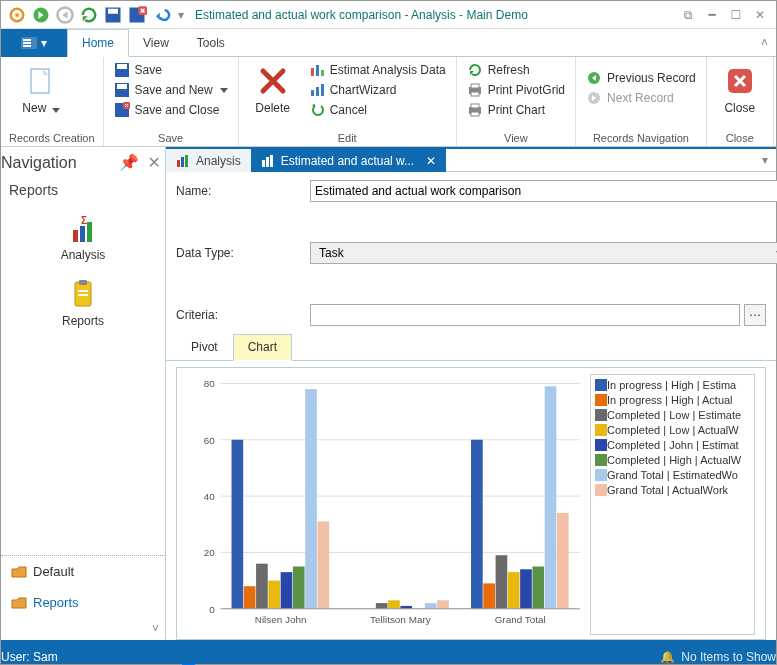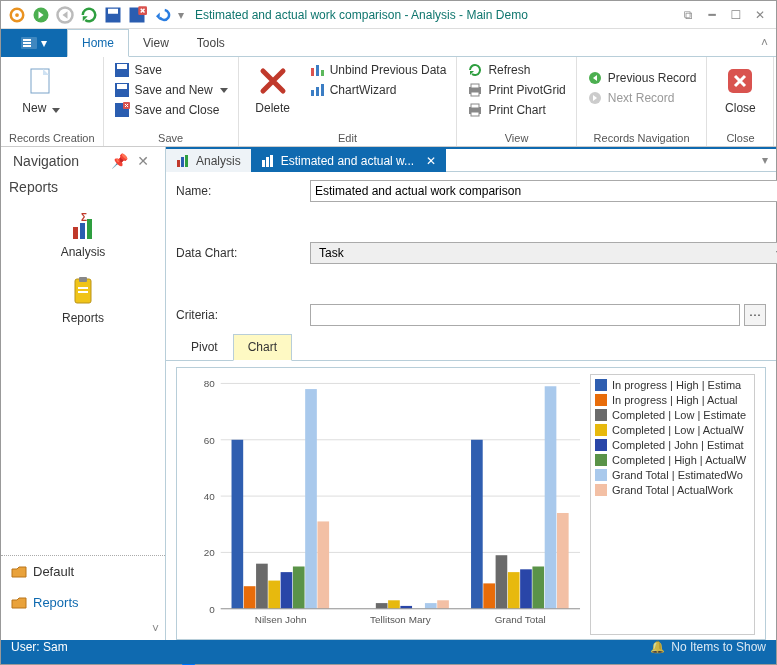--- a/index.html
+++ b/index.html
@@ -18,21 +18,21 @@
   .rgroup-label { text-align: center; font-size: 11px; color: #555; padding-top: 2px; }
   .vbtn { display: flex; flex-direction: column; align-items: center; justify-content: center; width: 64px; padding-top: 4px; cursor: pointer; text-align: right; }
   .vbtn svg { width: 32px; height: 32px; }
   .vbtn span { margin-top: 4px; }
   .mini-list { display: flex; flex-direction: column; gap: 2px; }
   .mini { display: flex; align-items: center; gap: 5px; cursor: pointer; padding: 1px 2px; white-space: nowrap; }
   .mini svg { width: 16px; height: 16px; flex-shrink: 0; }
   .mini.disabled { color: #999; cursor: default; }
   .body { flex: 1; display: flex; min-height: 0; }
   .nav { width: 165px; border-right: 1px solid #b8ced9; display: flex; flex-direction: column; }
-  .nav-header { display: flex; align-items: center; padding: 6px 12px; font-size: 14px; color: #454545; }
+  .nav-header { display: flex; align-items: center; padding: 6px 0; font-size: 16px; color: #454545; }
   .nav-header span:first-child { flex: 1; }
   .nav-sub { padding: 4px 8px; font-size: 14px; color: #454545; }
   .nav-items { flex: 1; display: flex; flex-direction: column; align-items: center; gap: 16px; padding-top: 14px; }
   .nav-item { display: flex; flex-direction: column; align-items: center; gap: 4px; cursor: pointer; }
   .nav-footer { border-top: 1px dotted #aaa; }
   .nav-accordion { display: flex; align-items: center; gap: 6px; padding: 8px 10px; cursor: pointer; font-size: 13px; }
   .nav-accordion.active { color: #0f6ab0; }
   .main { flex: 1; display: flex; flex-direction: column; min-width: 0; border-top: 2px solid #0f6ab0; }
   .doctabs { display: flex; height: 26px; }
   .doctab { display: flex; align-items: center; gap: 6px; padding: 0 10px; cursor: pointer; font-size: 12px; }
@@ -44,25 +44,25 @@
   .criteria-wrap { display: flex; gap: 4px; }
   .criteria-wrap input { flex: 1; }
   .dots-btn { width: 22px; height: 22px; border: 1px solid #aaa; display: flex; align-items: center; justify-content: center; cursor: pointer; background: #f4f4f4; }
   .subtabs { display: flex; border-bottom: 1px solid #b8ced9; padding-left: 10px; }
   .subtab { padding: 5px 14px; border: 1px solid transparent; cursor: pointer; }
   .subtab.active { border: 1px solid #b8ced9; border-bottom: 1px solid #fff; margin-bottom: -1px; background: #fef9c3; }
   .chart-area { flex: 1; display: flex; padding: 6px 10px 4px 10px; gap: 6px; border: 1px solid #b8ced9; margin: 6px 10px; }
   .plot { flex: 1; position: relative; }
   .plot svg { width: 100%; height: 100%; }
   .legend { width: 165px; border: 1px solid #ccc; padding: 4px; display: flex; flex-direction: column; gap: 3px; overflow: hidden; }
-  .legend-item { display: flex; align-items: center; gap: 5px; font-size: 11px; white-space: nowrap; }
+  .legend-item { display: flex; align-items: center; font-size: 11px; white-space: nowrap; }
   .swatch { width: 12px; height: 12px; flex-shrink: 0; }
   .checks { padding: 4px 12px 8px 12px; display: flex; flex-direction: column; gap: 4px; }
   .checks label { display: flex; align-items: center; gap: 2px; }
-  .status { height: 24px; background: #0f6ab0; color: #fff; display: flex; align-items: flex-start; padding: 0 10px; font-size: 12px; }
+  .status { height: 24px; background: #0f6ab0; color: #fff; display: flex; align-items: flex-end; padding: 0 0; font-size: 12px; }
   .status .spacer { flex: 1; }
   .collapse { margin-left: auto; padding: 4px 8px; color: #888; cursor: pointer; }
   .chev { display:inline-block; width:0;height:0;border-left:4px solid transparent;border-right:4px solid transparent;border-top:5px solid #555; vertical-align: middle; margin-left:2px;}
 </style>
 </head>
 <body>
 
 <div class="window">
 
   <div class="titlebar">
@@ -184,29 +184,36 @@
             </svg>
             <span>Delete</span>
           </div>
       <div class="mini-list">
         <div class="mini">
               <svg viewBox="0 0 16 16">
                 <rect x="2" y="6" width="3" height="8" fill="#d9534f"></rect>
                 <rect x="7" y="3" width="3" height="11" fill="#3b7dc4"></rect>
                 <rect x="12" y="8" width="3" height="6" fill="#5cb85c"></rect>
               </svg>
-              <span>Unbind Previous Data</span>
+              <span>Estimat Analysis Data</span>
             </div>
         <div class="mini">
               <svg viewBox="0 0 16 16">
                 <rect x="2" y="8" width="3" height="6" fill="#3b7dc4"></rect>
                 <rect x="7" y="5" width="3" height="9" fill="#3b7dc4"></rect>
                 <rect x="12" y="2" width="3" height="12" fill="#3b7dc4"></rect>
               </svg>
               <span>ChartWizard</span>
+            </div>
+        <div class="mini">
+              <svg viewBox="0 0 16 16">
+                <path d="M12 4a5 5 0 1 1-6 0" fill="none" stroke="#2e9e3f" stroke-width="2"></path>
+                <path d="M3 3l3 3V2z" fill="#2e9e3f"></path>
+              </svg>
+              <span>Cancel</span>
             </div>
       </div>
     </div>
         <div class="rgroup-label">Edit</div>
       </div>
     <div class="rgroup">
         <div class="rgroup-body">
           <div class="mini-list">
       <div class="mini">
               <svg viewBox="0 0 16 16">
@@ -334,21 +341,21 @@
             <span>Estimated and actual w...</span>
             <span style="padding-left:6px">✕</span>
           </div>
         <div style="flex:1;border-bottom:1px solid #b8ced9"></div>
         <div style="padding:4px 8px;color:#888;border-bottom:1px solid #b8ced9">▾</div>
       </div>
 
       <div class="form">
         <label>Name:</label>
         <input type="text" value="Estimated and actual work comparison" style="">
-        <label>Data Chart:</label>
+        <label>Data Type:</label>
         <select><option>Task</option></select>
         <label>Criteria:</label>
         <div class="criteria-wrap">
             <input type="text" value="" style="">
             <div class="dots-btn">⋯</div>
           </div>
       </div>
 
       <div class="subtabs">
         <div class="subtab">Pivot</div>

